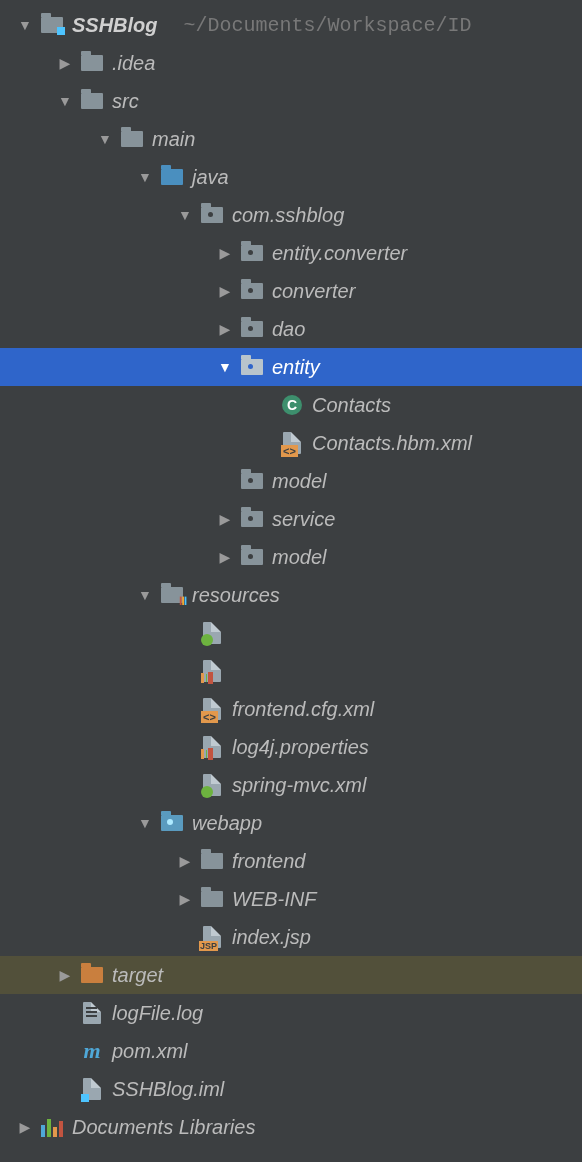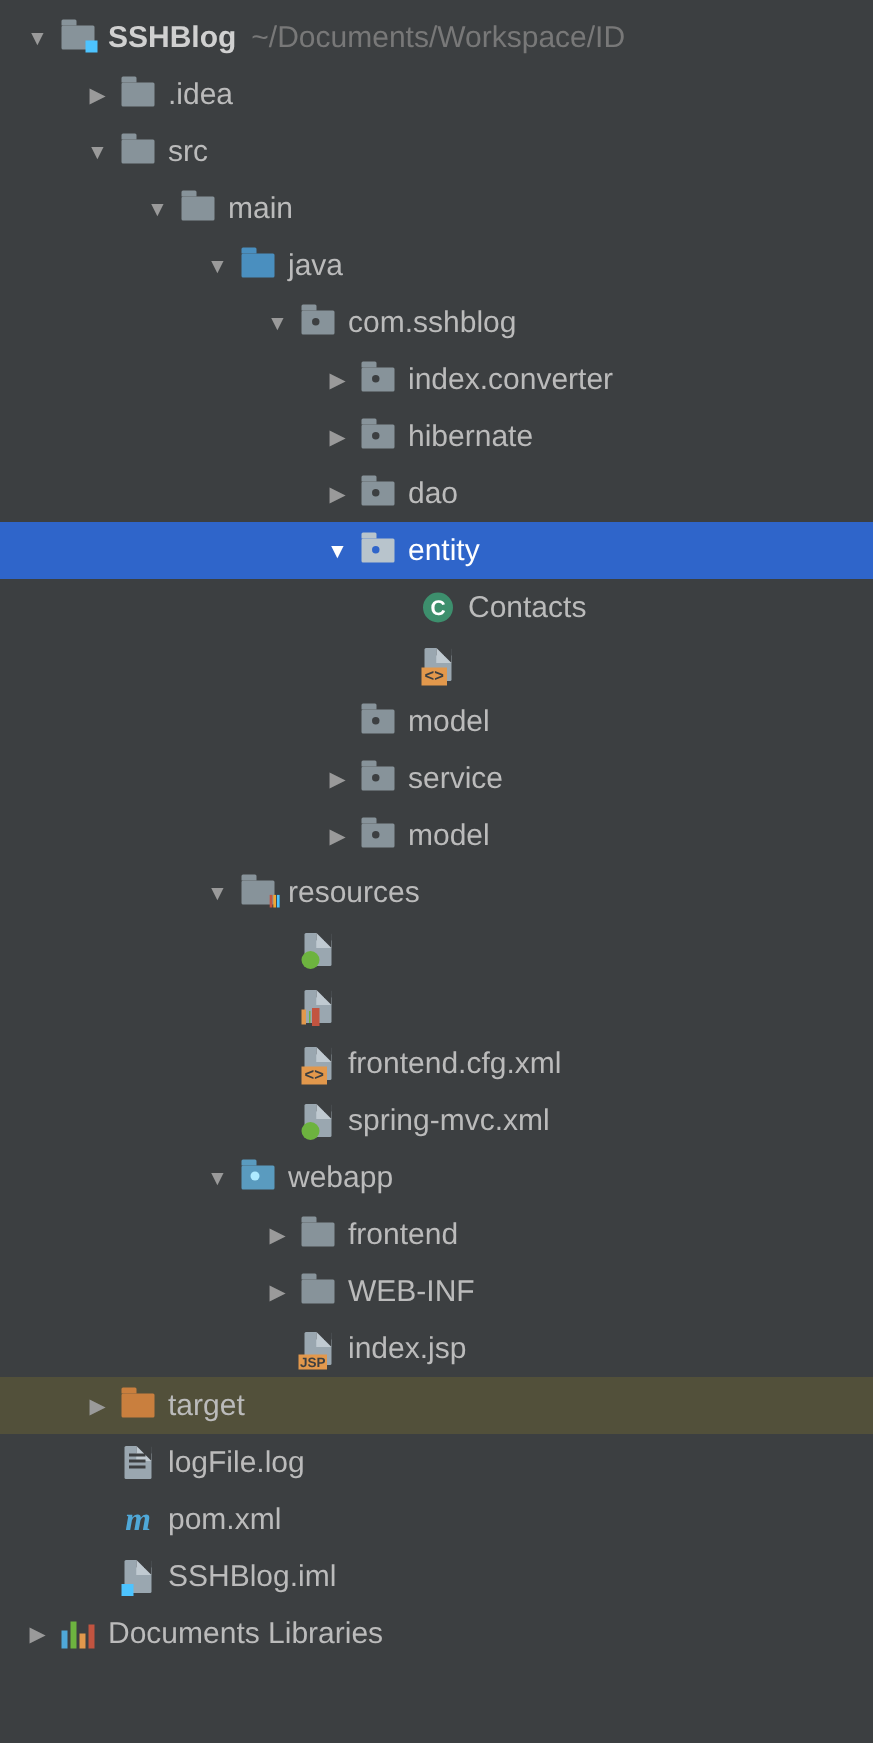--- a/index.html
+++ b/index.html
@@ -40,24 +40,26 @@
     width: 24px;
     height: 20px;
     flex: 0 0 auto;
     margin-right: 8px;
     display: flex;
     align-items: center;
     justify-content: center;
   }
   .row .label {
     flex: 0 1 auto;
+    font-style: italic;
   }
   .row .extra {
     color: #787878;
-    margin-left: 10px;
+    margin-left: 26px;
+    font-family: Liberation Mono, monospace;
   }
   .row.project .label { font-weight: bold; color:#d0d0d0}
   .row.selected { background: #2f65ca; color: #ffffff; }
   .row.selected .arrow { color: #ffffff; }
   .row.excluded { background: #52503a; }
   
   .folder {
     width: 22px; height: 16px;
     background: #87939a;
     border-radius: 1px;
@@ -251,30 +253,30 @@
       </div>
     <div class="label">com.sshblog</div>
   </div>
 
   <div class="row">
     <div class="indent" style="width:216px"></div>
     <div class="arrow">▶</div>
     <div class="icon">
         <div class="folder pkg"></div>
       </div>
-    <div class="label">index.converter</div>
-  </div>
-
-  <div class="row">
-    <div class="indent" style="width:216px"></div>
-    <div class="arrow">▶</div>
-    <div class="icon">
-        <div class="folder pkg"></div>
-      </div>
-    <div class="label">hibernate</div>
+    <div class="label">entity.converter</div>
+  </div>
+
+  <div class="row">
+    <div class="indent" style="width:216px"></div>
+    <div class="arrow">▶</div>
+    <div class="icon">
+        <div class="folder pkg"></div>
+      </div>
+    <div class="label">converter</div>
   </div>
 
   <div class="row">
     <div class="indent" style="width:216px"></div>
     <div class="arrow">▶</div>
     <div class="icon">
         <div class="folder pkg"></div>
       </div>
     <div class="label">dao</div>
   </div>
@@ -296,20 +298,21 @@
       </div>
     <div class="label">Contacts</div>
   </div>
 
   <div class="row">
     <div class="indent" style="width:256px"></div>
     <div class="arrow none">▶</div>
     <div class="icon">
         <div class="fileicon xml"></div>
       </div>
+    <div class="label">Contacts.hbm.xml</div>
   </div>
 
   <div class="row">
     <div class="indent" style="width:216px"></div>
     <div class="arrow none">▶</div>
     <div class="icon">
         <div class="folder pkg"></div>
       </div>
     <div class="label">model</div>
   </div>
@@ -359,20 +362,28 @@
 
   <div class="row">
     <div class="indent" style="width:176px"></div>
     <div class="arrow none">▶</div>
     <div class="icon">
         <div class="fileicon xml"></div>
       </div>
     <div class="label">frontend.cfg.xml</div>
   </div>
 
+  <div class="row">
+    <div class="indent" style="width:176px"></div>
+    <div class="arrow none">▶</div>
+    <div class="icon">
+        <div class="fileicon prop"></div>
+      </div>
+    <div class="label">log4j.properties</div>
+  </div>
 
   <div class="row">
     <div class="indent" style="width:176px"></div>
     <div class="arrow none">▶</div>
     <div class="icon">
         <div class="fileicon spring"></div>
       </div>
     <div class="label">spring-mvc.xml</div>
   </div>
 

